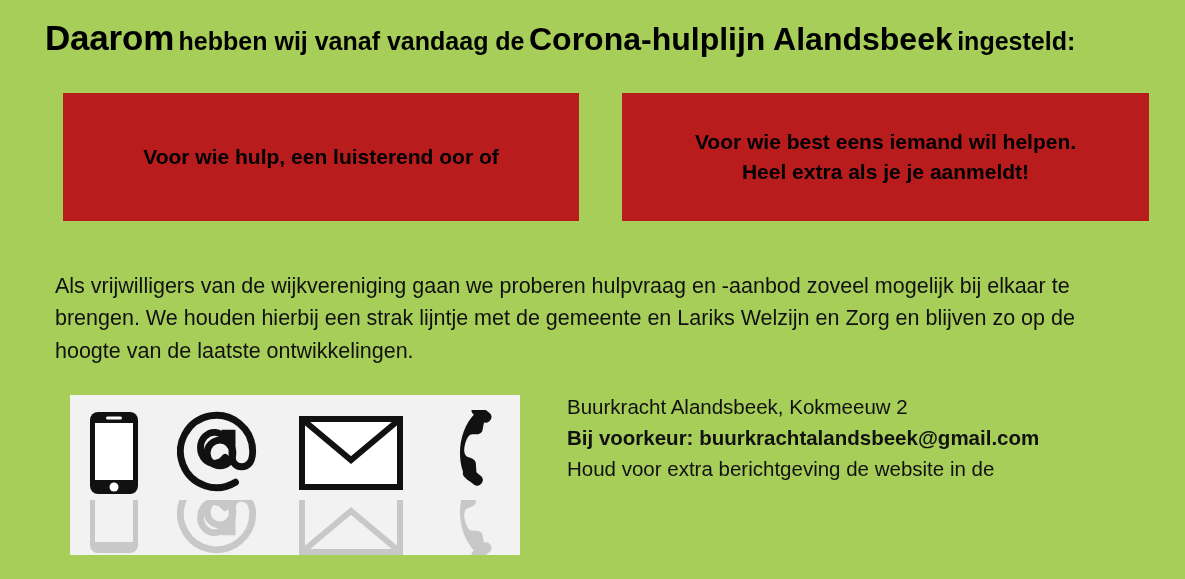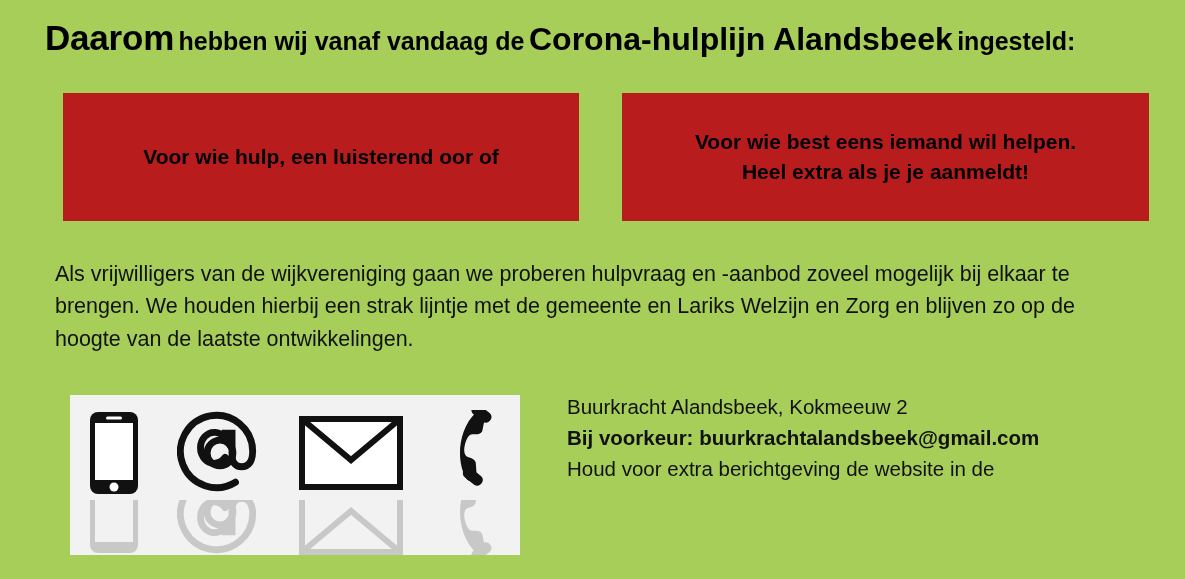--- a/index.html
+++ b/index.html
@@ -83,21 +83,21 @@
     text-align: left;
   }
   .box-right .box-text {
     text-align: center;
   }
 
   
   .body-par {
     position: absolute;
     left: 40px;
-    top: 258px;
+    top: 270px;
     width: 1060px;
     font-size: 21.5px;
     line-height: 1.5;
     color: #111;
   }
 
   
   .icon-strip {
     position: absolute;
     left: 55px;

